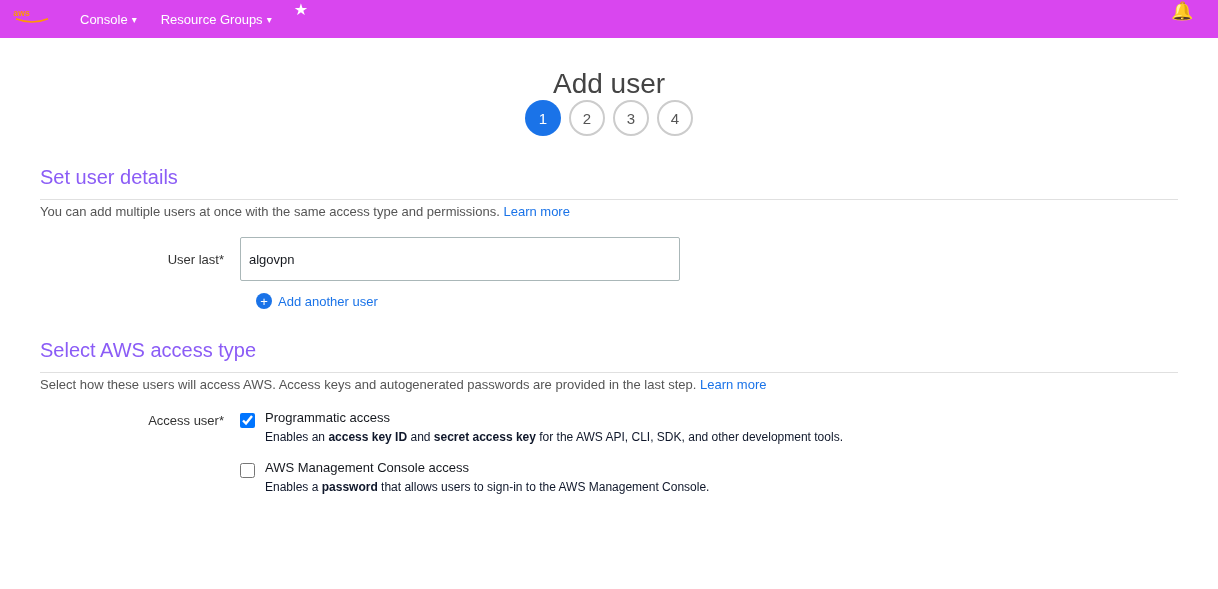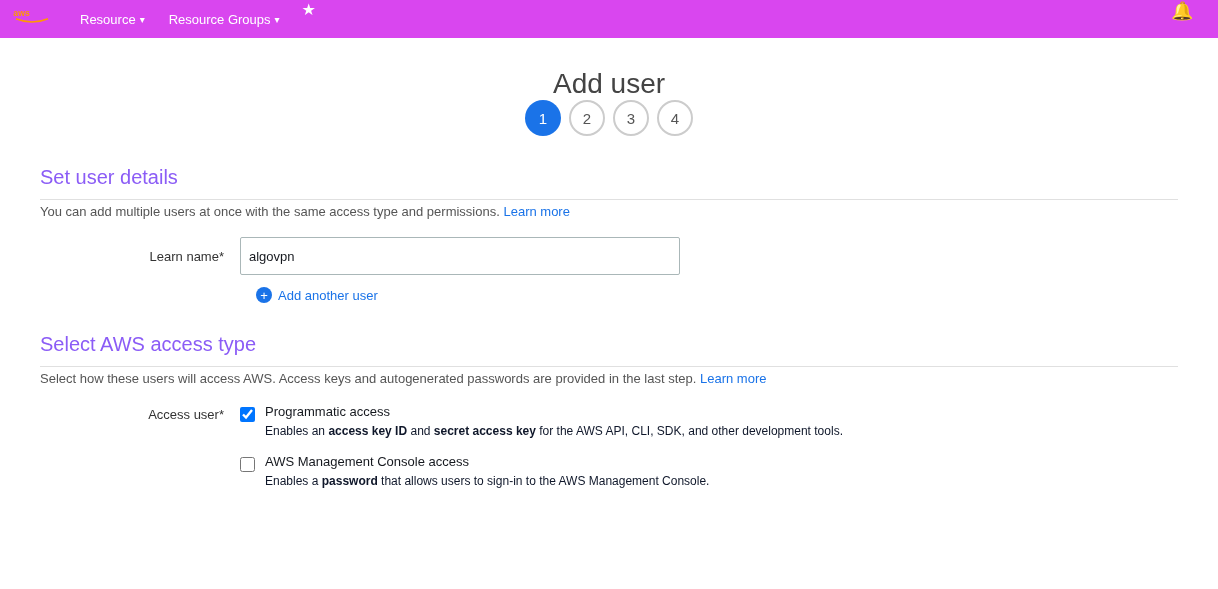--- a/index.html
+++ b/index.html
@@ -117,21 +117,21 @@
       text-align: right;
       width: 200px;
       padding-right: 16px;
       font-size: 13px;
       color: #333;
       font-weight: 500;
       flex-shrink: 0;
     }
     .form-input {
       width: 440px;
-      height: 38px;
+      height: 44px;
       border: 1px solid #aab7b8;
       border-radius: 2px;
       padding: 0 8px;
       font-size: 13px;
       color: #16191f;
       outline: none;
     }
 
     .add-user-row {
       display: flex;
@@ -215,21 +215,21 @@
 <body>
 
 <nav class="navbar">
   <div class="navbar-logo">
     <svg class="aws-logo" viewBox="0 0 60 38" fill="none" xmlns="http://www.w3.org/2000/svg">
       <text x="2" y="22" font-size="13" fill="#ff9900" font-weight="bold" font-family="Arial">aws</text>
       <path d="M6 26 Q30 36 54 26" stroke="#ff9900" stroke-width="2.5" fill="none"></path>
     </svg>
   </div>
   <div class="nav-item">
-    <span>Resource</span>
+    <span>Console</span>
     <span class="nav-chevron">▾</span>
   </div>
   <div class="nav-item">
     <span>Resource Groups</span>
     <span class="nav-chevron">▾</span>
   </div>
   <span class="nav-star">★</span>
   <div class="nav-spacer"></div>
   <span class="nav-bell">🔔</span>
 </nav>
@@ -255,21 +255,21 @@
   </div>
 
   <div class="section">
     <h2 class="section-title">Set user details</h2>
     <p class="section-subtitle">
       <span>You can add multiple users at once with the same access type and permissions.</span>
       <a class="learn-more">Learn more</a>
     </p>
 
     <div class="form-row">
-      <label class="form-label">Learn name*</label>
+      <label class="form-label">User last*</label>
       <input class="form-input" type="text" value="algovpn" style="">
     </div>
 
     <div class="add-user-row">
       <button class="add-user-btn">
         <span class="plus-circle">+</span>
         <span>Add another user</span>
       </button>
     </div>
   </div>

